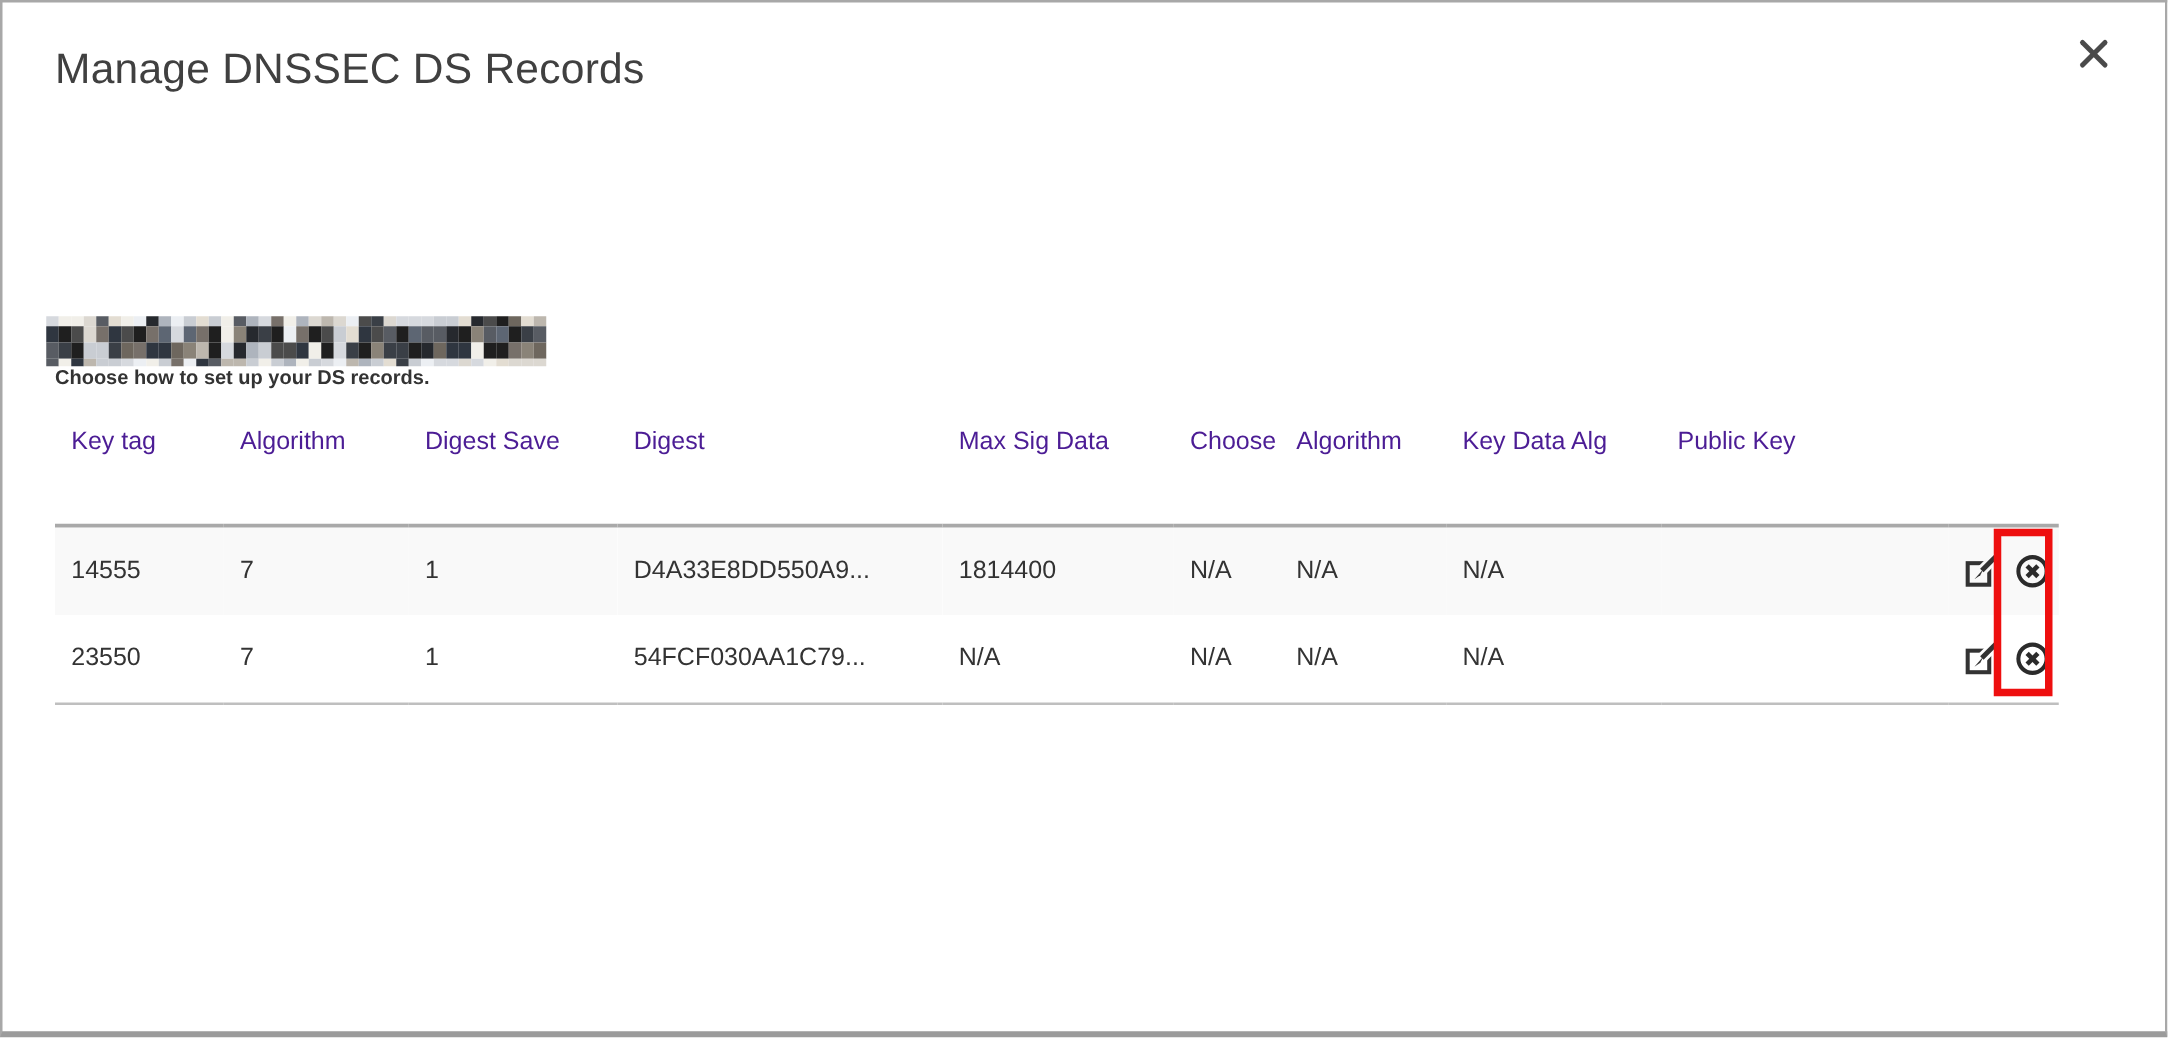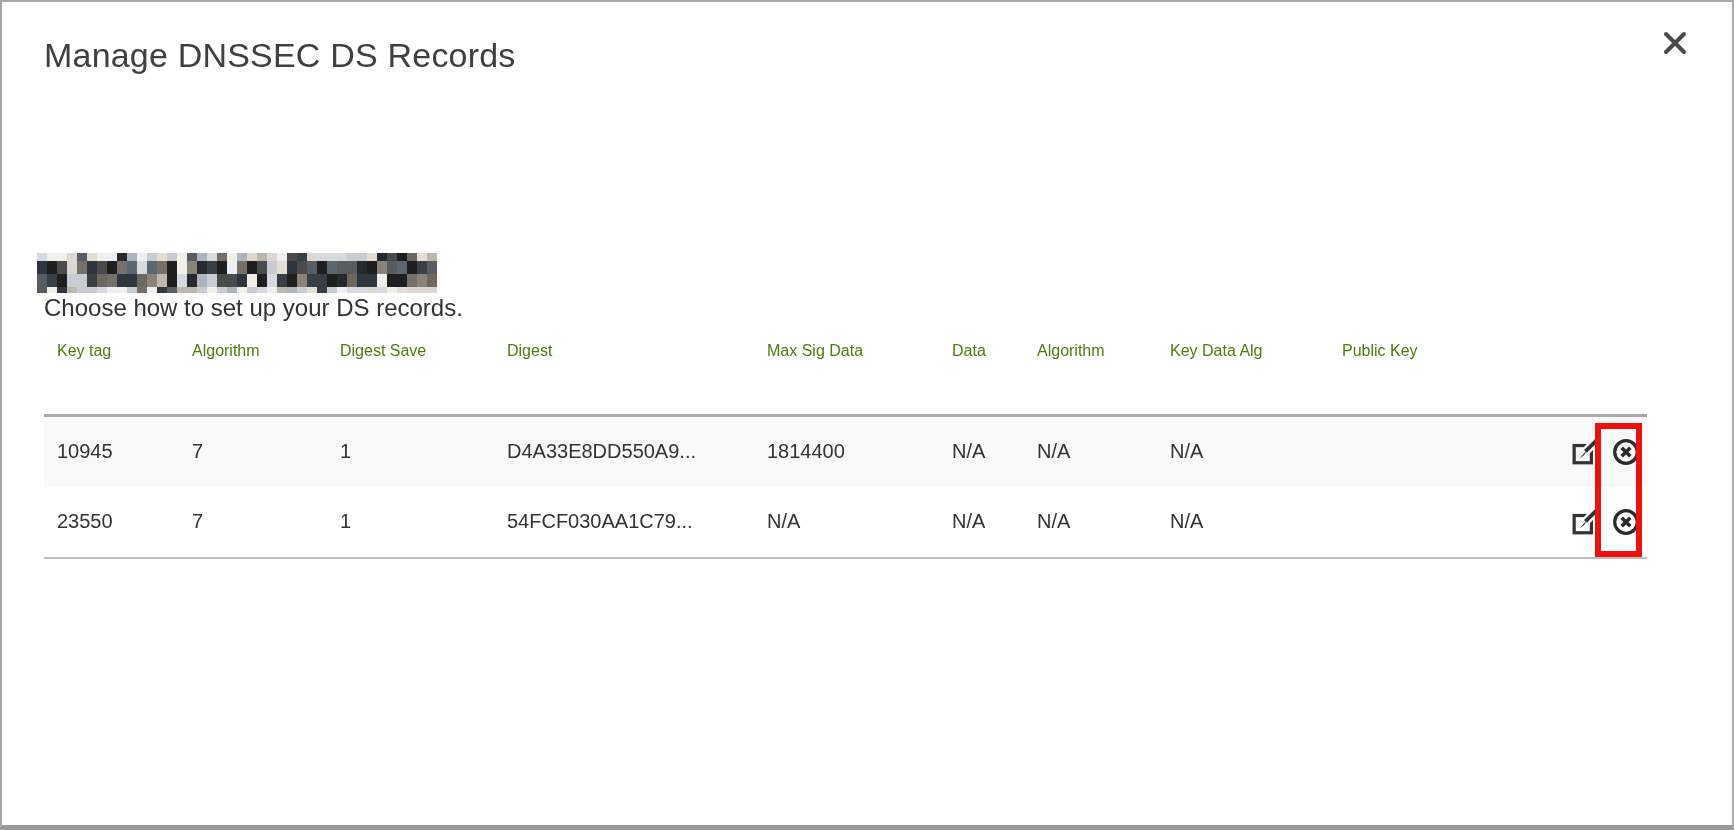--- a/index.html
+++ b/index.html
@@ -31,32 +31,32 @@
   .redacted-domain {
     position:absolute; left:35px; top:251px;
     width:400px; height:40px;
     display:flex; flex-wrap:wrap;
     line-height:0; font-size:0;
   }
   .redacted-domain .px { display:inline-block; }
 
   .instruction {
     position:absolute; left:42px; top:292px;
-    font-size:24px; color:#333;
+    font-size:16px; color:#333;font-weight:bold;
   }
 
   .ds-table {
     position:absolute; left:42px; top:332px;
     width:1603px;
     border-collapse:collapse;
     table-layout:fixed;
   }
   .ds-table th {
     text-align:left; font-weight:400;
-    font-size:16px; color:#4d7c0f;
+    font-size:20px; color:#4c1d95;
     padding:8px 0 54px 13px;
     white-space:nowrap; overflow:hidden;
   }
   .ds-table tbody { border-top:3px solid #a9a9a9; }
   .ds-table tbody tr.row-odd { background:#f9f9f9; }
   .ds-table tbody tr.row-even { background:#ffffff; }
   .ds-table td {
     font-size:20px; color:#333;
     height:71px; padding:0 0 0 13px;
     white-space:nowrap; overflow:hidden;
@@ -312,30 +312,30 @@
       <col class="col-pubkey">
         <col class="col-actions">
     </colgroup>
     <thead>
       <tr>
         <th>Key tag</th>
         <th>Algorithm</th>
         <th>Digest Save</th>
         <th>Digest</th>
         <th>Max Sig Data</th>
-        <th>Data</th>
+        <th>Choose</th>
         <th>Algorithm</th>
         <th>Key Data Alg</th>
         <th>Public Key</th>
         <th></th>
       </tr>
     </thead>
     <tbody>
       <tr class="row-odd">
-        <td>10945</td>
+        <td>14555</td>
         <td>7</td>
         <td>1</td>
         <td>D4A33E8DD550A9...</td>
         <td>1814400</td>
         <td>N/A</td>
         <td>N/A</td>
         <td>N/A</td>
         <td></td>
         <td class="actions-cell">
           <span class="icon-btn">

